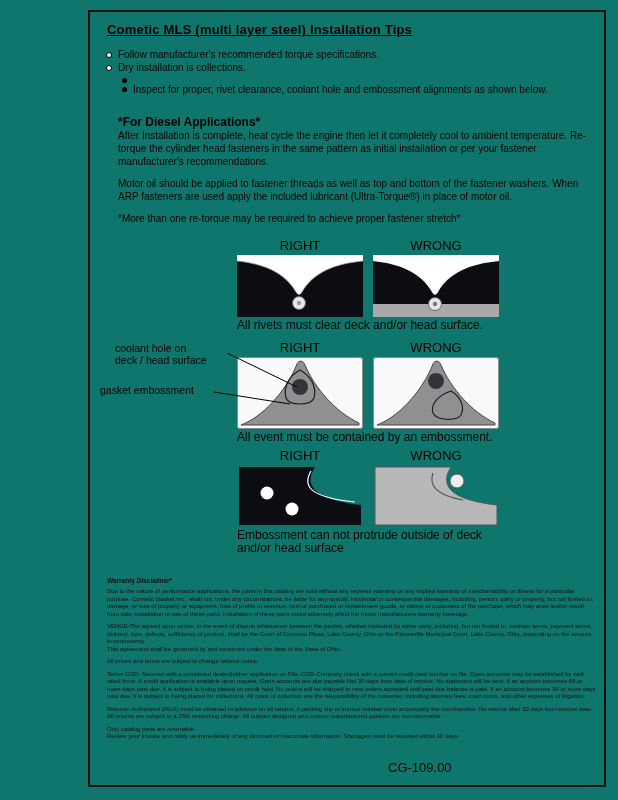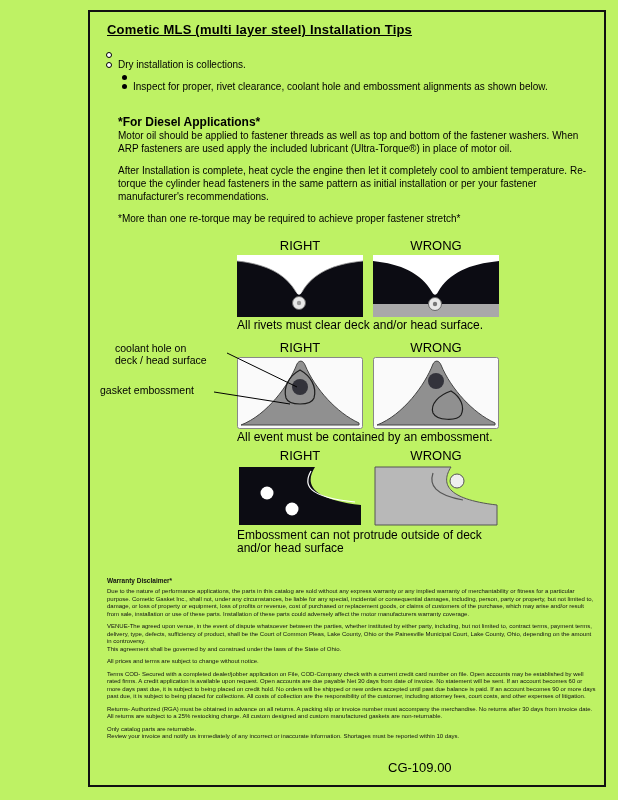--- a/index.html
+++ b/index.html
@@ -1,17 +1,17 @@
 <!DOCTYPE html>
 <html><head>
 <meta charset="utf-8">
 <style>
   html,body { margin:0; padding:0; background:#fff; }
   body { font-family:"Liberation Sans", sans-serif; color:#000; }
-  .page { position:relative; width:618px; height:800px; background:#bef264; overflow:hidden; }
+  .page { position:relative; width:618px; height:800px; background:#0f766e; overflow:hidden; }
   .frame { position:absolute; left:88px; top:10px; width:518px; height:777px;
            border:2px solid #111; box-sizing:border-box; }
 
   .title { position:absolute; left:17px; top:10px; font-size:13px; font-weight:bold;
            text-decoration:underline; letter-spacing:.2px; }
 
   .bullets { position:absolute; left:16px; top:36px; width:478px; font-size:10px; }
   .bullet { display:flex; align-items:flex-start; line-height:13px; }
   .bullet .marker { flex:0 0 auto; margin:4px 6px 0 0; }
   .marker.open { width:4px; height:4px; border:1px solid #000; border-radius:50%; background:#fff; }
@@ -48,38 +48,39 @@
 <body>
 
 <div class="page">
   <div class="frame">
 
     <div class="title">Cometic MLS (multi layer steel) Installation Tips</div>
 
     <div class="bullets">
       <div class="bullet">
         <span class="marker open"></span>
+        <span>Follow manufacturer's recommended torque specifications.</span>
       </div>
       <div class="bullet">
         <span class="marker open"></span>
         <span>Dry installation is collections.</span>
       </div>
       <div class="bullet sub">
         <span class="marker filled"></span>
       </div>
       <div class="bullet sub">
         <span class="marker filled"></span>
         <span>Inspect for proper, rivet clearance, coolant hole and embossment alignments as shown below.</span>
       </div>
     </div>
 
     <div class="diesel">
       <div class="diesel-heading">*For Diesel Applications*</div>
+      <p>After Installation is complete, heat cycle the engine then let it completely cool to ambient temperature. Re-torque the cylinder head fasteners in the same pattern as initial installation or per your fastener manufacturer's recommendations.</p>
       <p>Motor oil should be applied to fastener threads as well as top and bottom of the fastener washers. When ARP fasteners are used apply the included lubricant (Ultra-Torque®) in place of motor oil.</p>
-      <p>After Installation is complete, heat cycle the engine then let it completely cool to ambient temperature. Re-torque the cylinder head fasteners in the same pattern as initial installation or per your fastener manufacturer's recommendations.</p>
       <p class="note">*More than one re-torque may be required to achieve proper fastener stretch*</p>
     </div>
 
     <div class="diagrams">
 
       <div class="drow1">
         <div class="labels-row">
           <div class="col">RIGHT</div>
           <div class="col">WRONG</div>
         </div>

